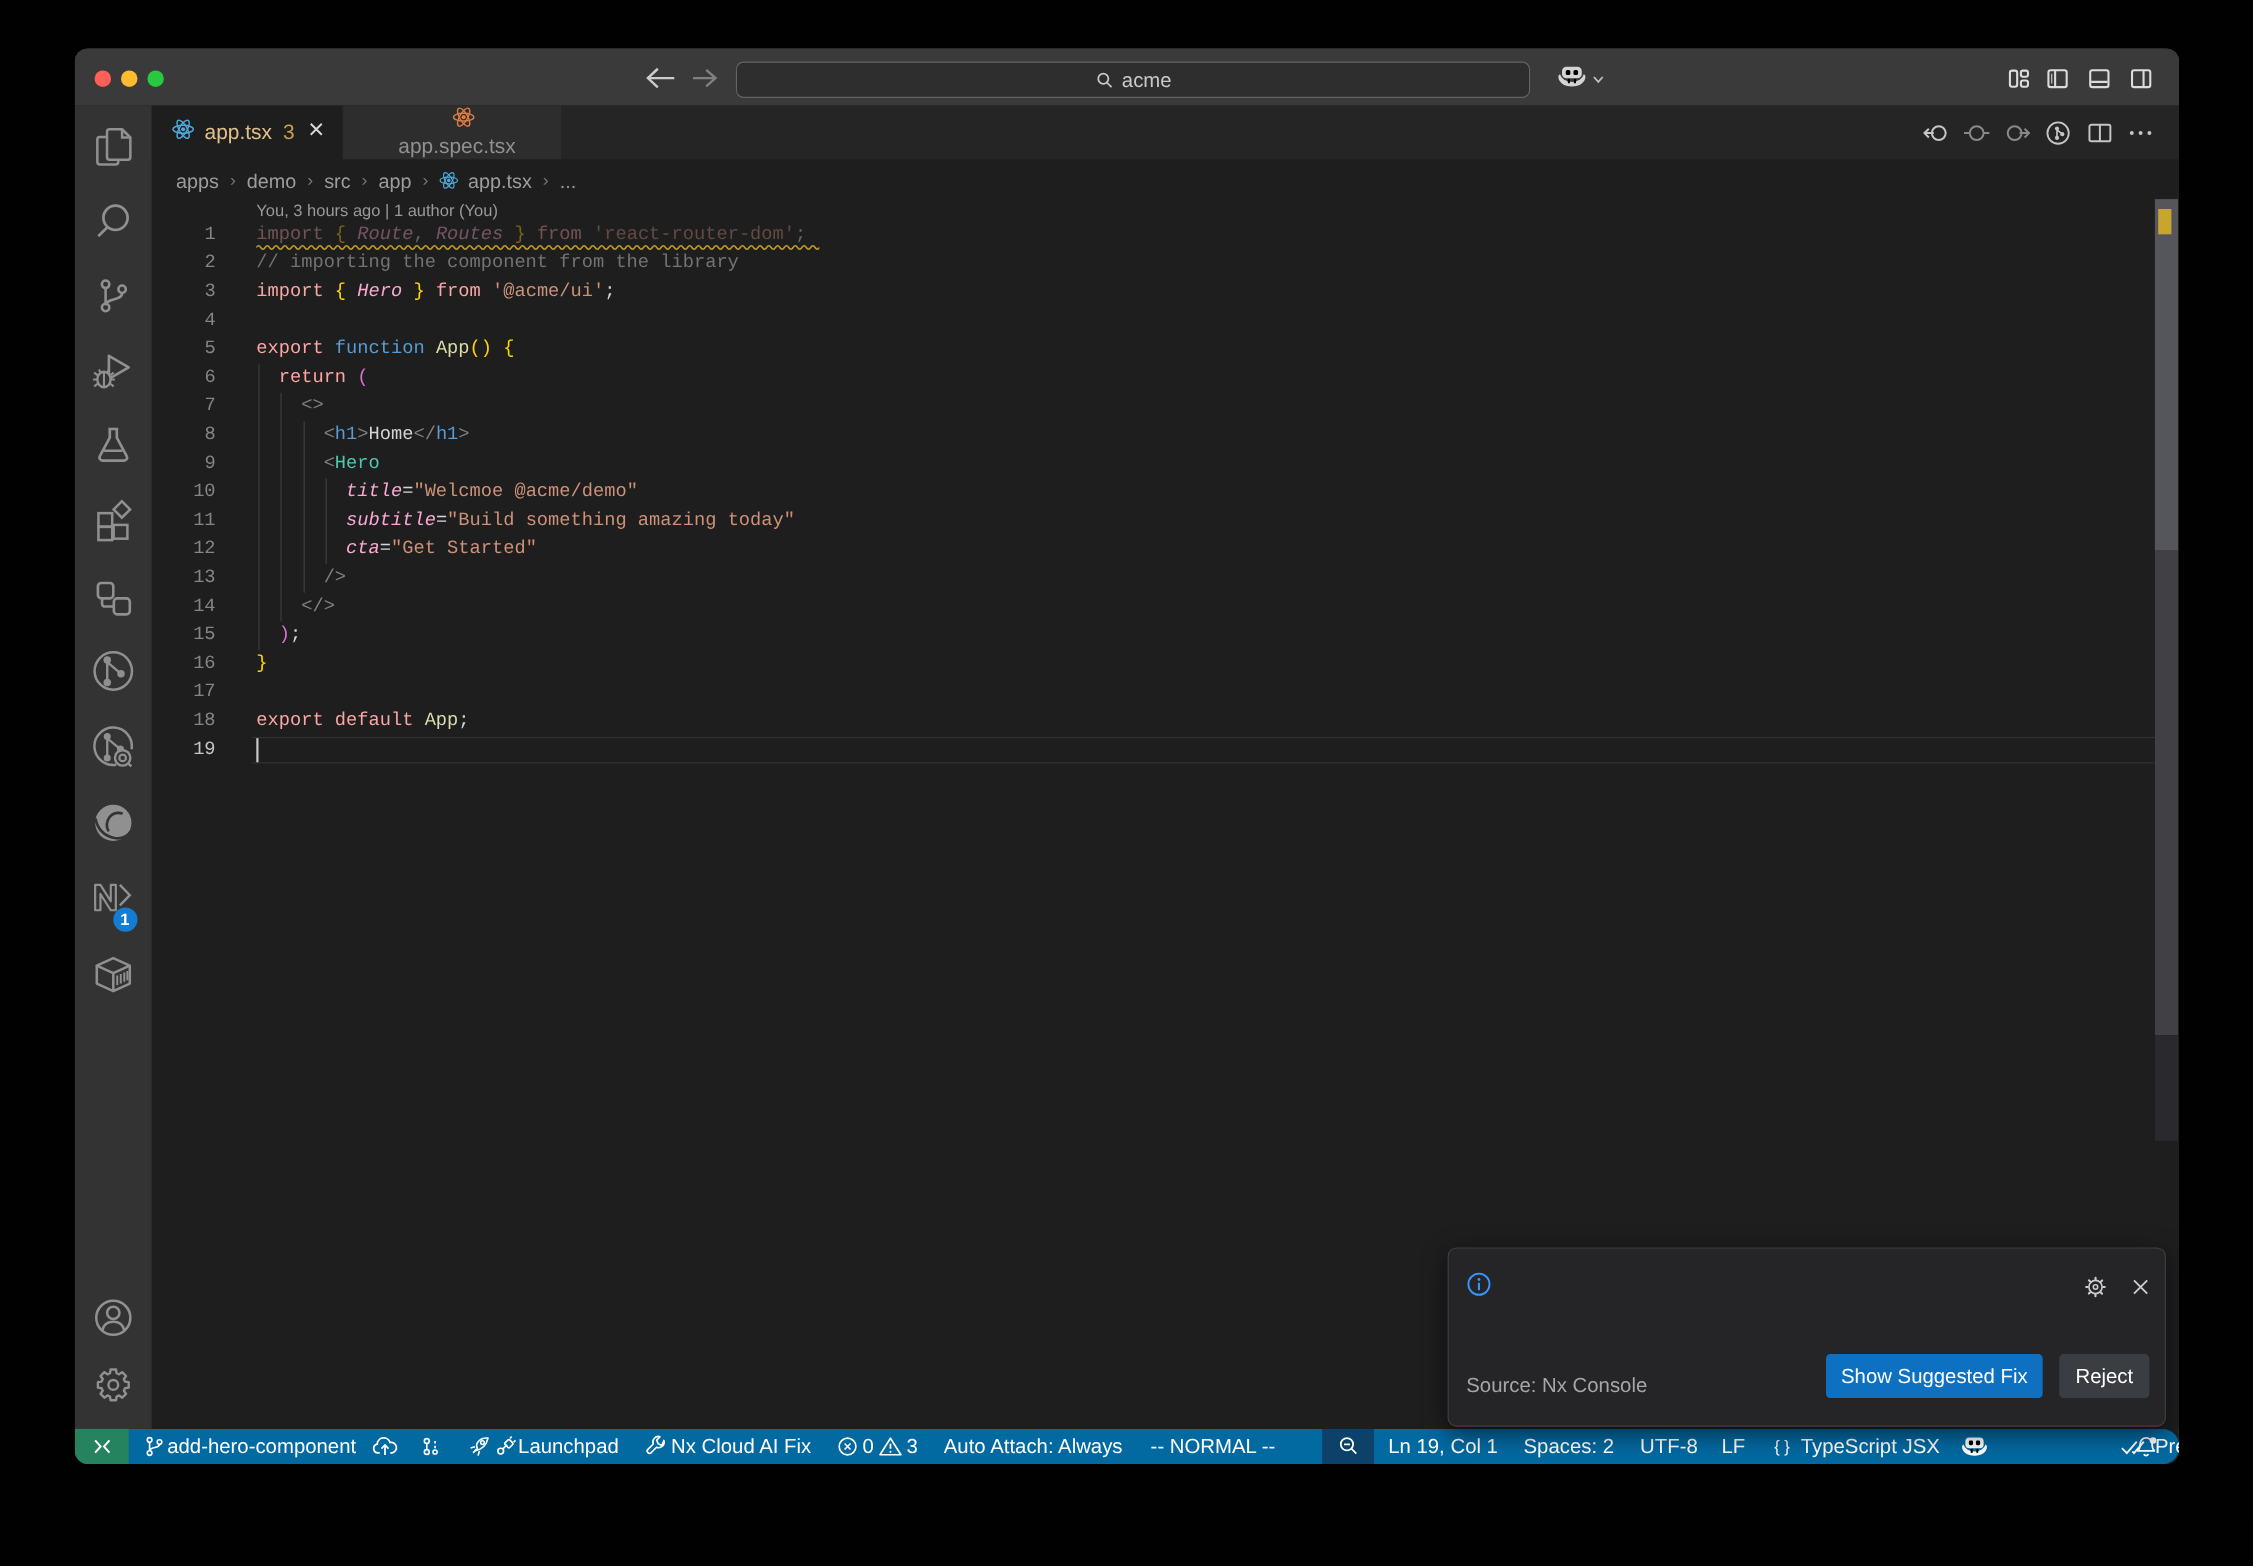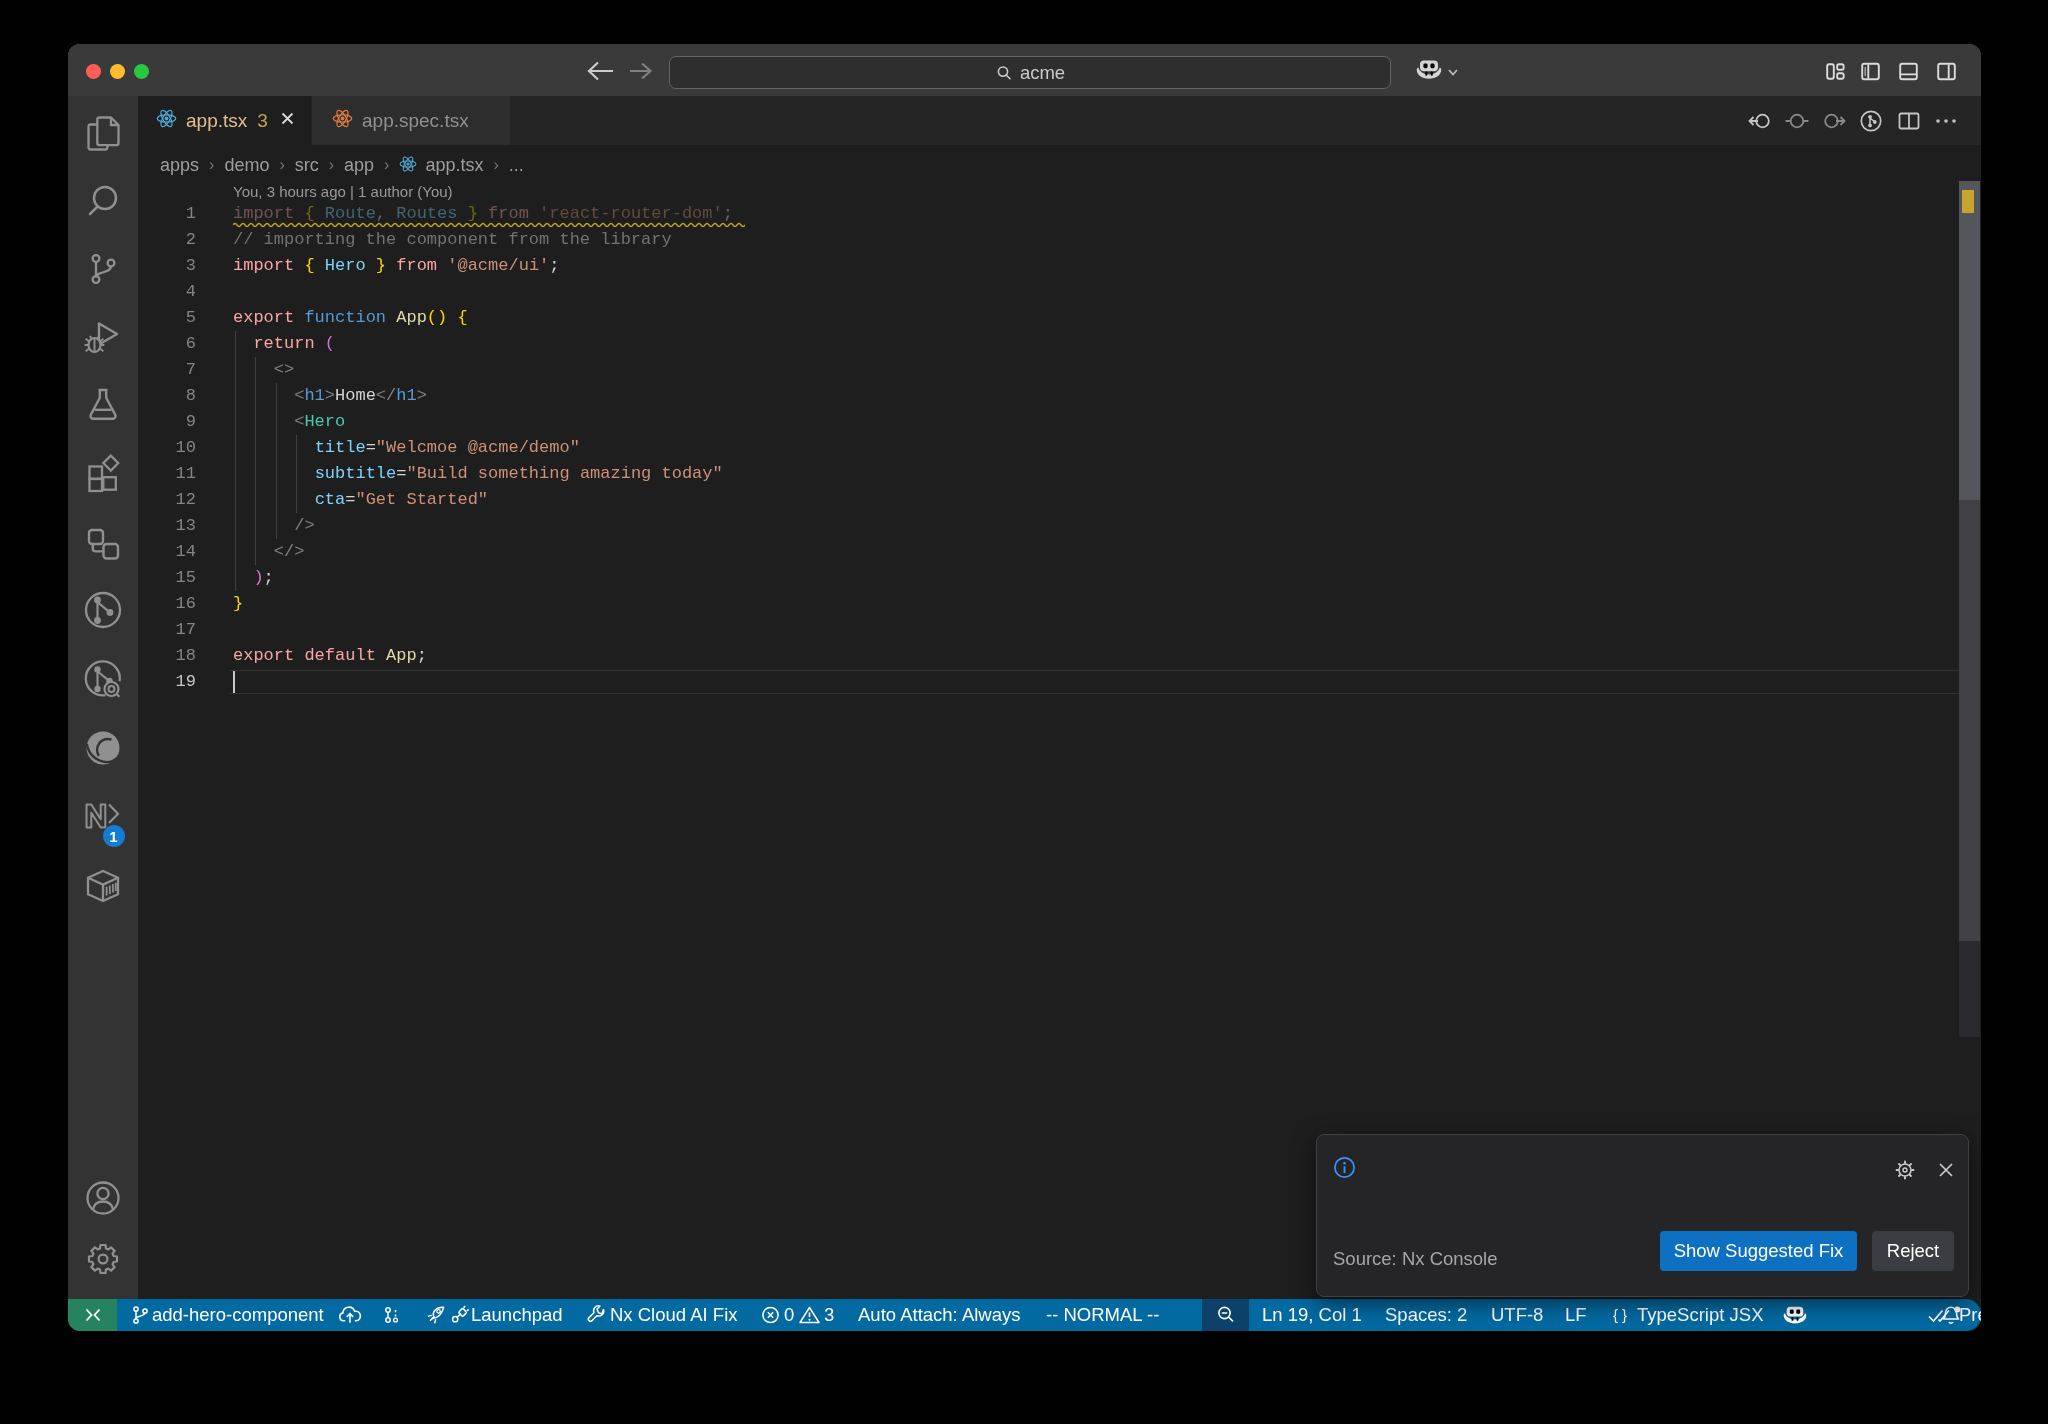--- a/index.html
+++ b/index.html
@@ -15,35 +15,35 @@
 .navarrow { position:absolute; top:15px; }
 
 .actbar { position:absolute; left:0; top:52px; width:70px; height:1203px; background:#333333; }
 .aic { position:absolute; left:15px; width:40px; height:40px; color:#909090; }
 .badge { position:absolute; left:34.5px; top:729px; width:22px; height:22px; border-radius:50%;
   background:#147CD3; color:#fff; font-size:15px; font-weight:bold; display:flex; align-items:center; justify-content:center; }
 
 .tabsrow { position:absolute; left:70px; top:52px; width:1843px; height:49px; background:#252526; }
 .tab { position:absolute; top:0; height:49px; display:flex; align-items:center; font-size:19px; }
 .tab.active { left:0; width:173px; background:#1e1e1e; }
-.tab.inactive { left:174px; width:198px; background:#2d2d2d; }
+.tab.inactive { left:174px; width:198px; background:#2d2d2d;flex-direction:column; }
 .ebi { position:absolute; top:13px; color:#c5c5c5; }
 
 .bc { position:absolute; left:70px; top:101px; width:1843px; height:40px; background:#1e1e1e;
   display:flex; align-items:center; color:#9d9d9d; font-size:18px; padding-left:22px; }
 .bc .sep { color:#767676; margin:0 10px; font-size:16px; }
 
 .editor { position:absolute; left:70px; top:141px; width:1843px; height:1114px; background:#1e1e1e; }
 .num { position:absolute; left:18px; width:40px; text-align:right; color:#858585;
   font-family:"Liberation Mono", monospace; font-size:17px; line-height:26px; height:26px; }
 .num.act { color:#c6c6c6; }
 .cl { position:absolute; left:95px; white-space:pre; font-family:"Liberation Mono", monospace;
   font-size:17px; line-height:26px; height:26px; color:#d4d4d4; }
 .cl.dim span, .cl.dim { opacity:0.62; }
-.k { color:#fca5a5; } .b { color:#569CD6; } .f { color:#DCDCAA; } .a { color:#7dd3fc; }
+.k { color:#fca5a5; } .b { color:#569CD6; } .f { color:#DCDCAA; } .a { color:#f9a8d4;font-style:italic; }
 .s { color:#CE9178; } .c { color:#737373; } .t { color:#4EC9B0; } .g { color:#808080; }
 .w { color:#d4d4d4; } .y { color:#FFD700; } .o { color:#DA70D6; }
 .guide { position:absolute; width:1px; background:#404040; }
 .codelens { position:absolute; left:95px; top:-17px; color:#999999; font-size:15px; }
 .curline { position:absolute; left:91px; width:1730px; height:24px; border-top:1px solid #323232; border-bottom:1px solid #323232; }
 .cursor { position:absolute; left:95px; width:2px; height:22px; background:#c8c8c8; }
 
 .ruler { position:absolute; }
 
 .status { position:absolute; left:0; top:1255px; width:100%; height:32px; background:#0369a1; color:#fff; font-size:18.5px;border-radius:15px; }

